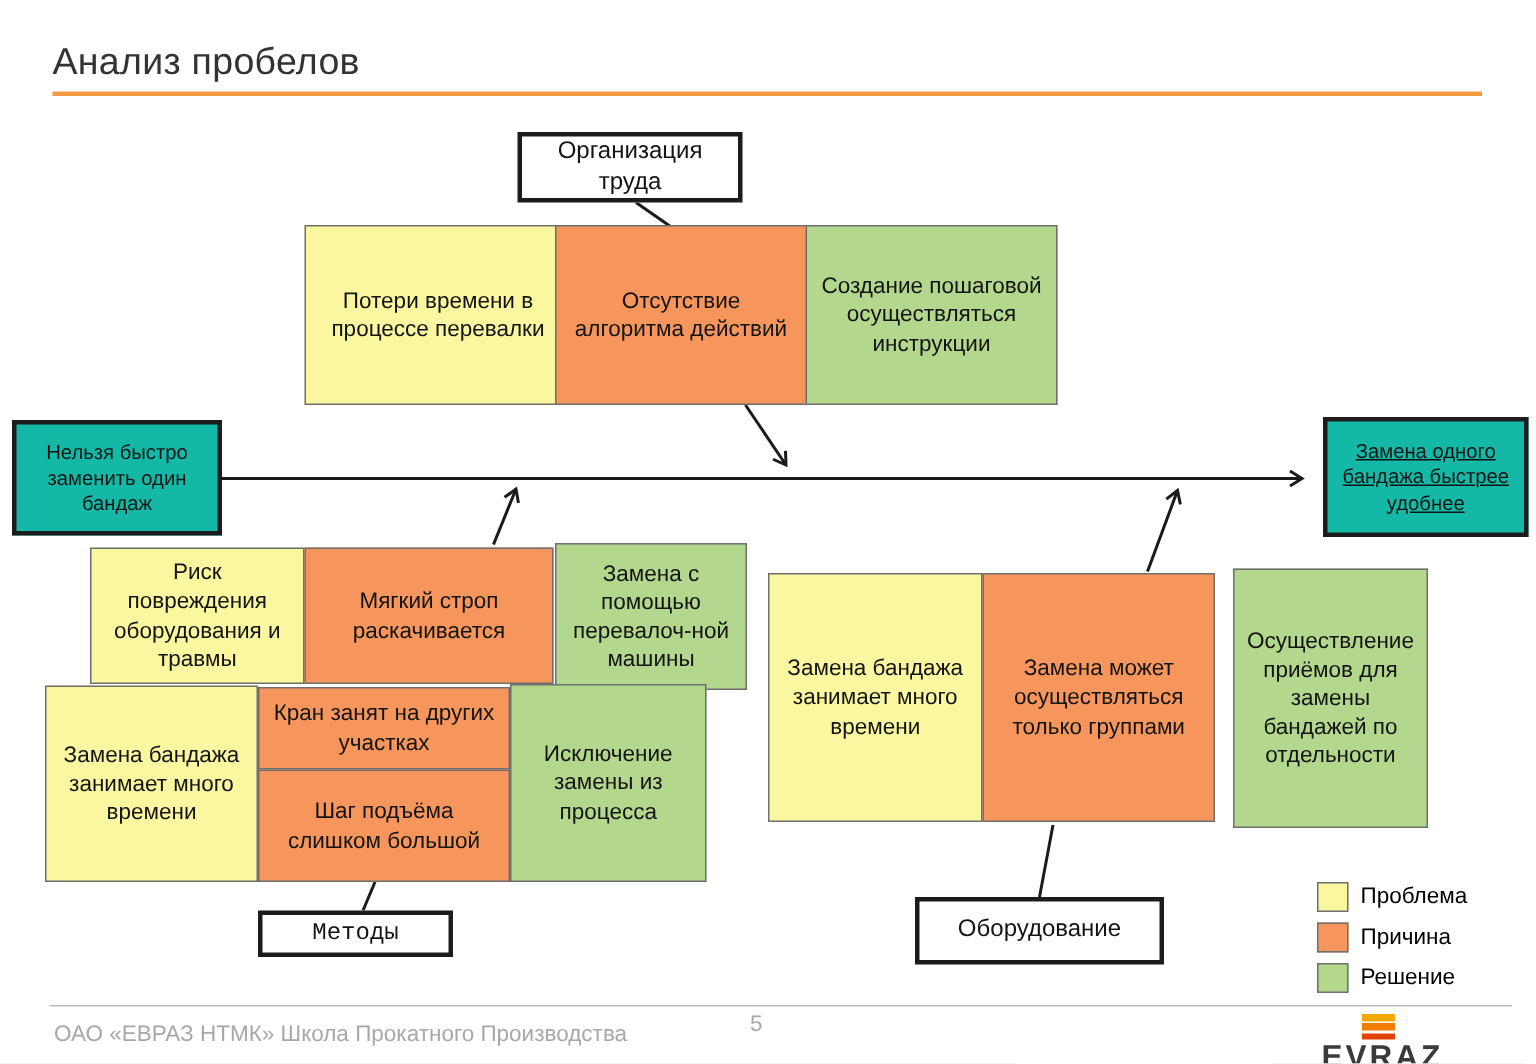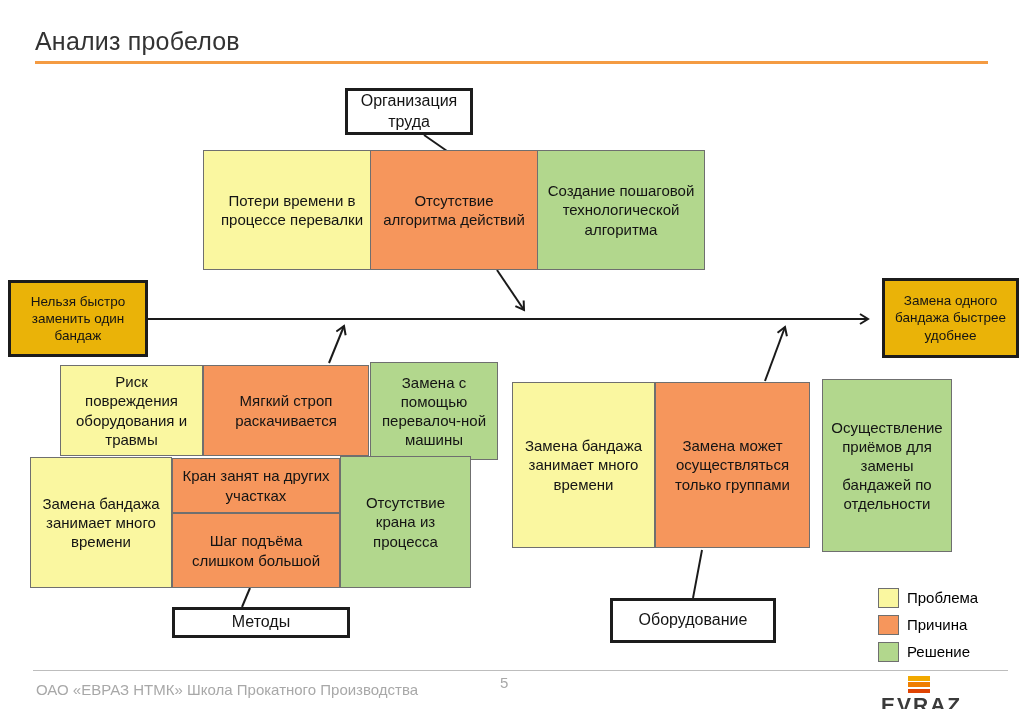--- a/index.html
+++ b/index.html
@@ -15,39 +15,39 @@
   svg.connectors{position:absolute;left:0;top:0;z-index:1;}
   .node,.cat,.endpoint{
     position:absolute;box-sizing:border-box;display:flex;align-items:center;justify-content:center;
     text-align:center;color:#141414;z-index:2;padding:3px 6px;line-height:1.28;
   }
   .node{border:1px solid #6f6f6f;font-size:15px;}
   .problem{background:var(--problem,#FAF7A0);}
   .cause{background:var(--cause,#F6965C);}
   .solution{background:var(--solution,#B2D78D);}
   .cat{border:3px solid #1c1c1c;background:#ffffff;font-size:16px;}
-  .endpoint{border:3px solid #1c1c1c;background:#eab308;font-size:13.5px;}
+  .endpoint{border:3px solid #1c1c1c;background:#14b8a6;font-size:13.5px;}
   
-  #box-org{left:345px;top:88px;width:128px;height:47px;}
+  #box-org{left:345px;top:88px;width:150px;height:47px;}
   #n1-problem{left:203px;top:150px;width:168px;height:120px;padding-left:16px;}
   #n1-cause{left:370px;top:150px;width:168px;height:120px;}
   #n1-solution{left:537px;top:150px;width:168px;height:120px;}
   
   #spine-left{left:8px;top:280px;width:140px;height:77px;}
-  #spine-right{left:882px;top:278px;width:137px;height:80px;}
+  #spine-right{left:882px;top:278px;width:137px;height:80px;text-decoration:underline;}
   
   #n2-problem{left:60px;top:365px;width:143px;height:91px;}
   #n2-cause{left:203px;top:365px;width:166px;height:91px;}
   #n2-solution{left:370px;top:362px;width:128px;height:98px;}
   
   #n3-problem{left:30px;top:457px;width:142px;height:131px;}
   #n3-cause1{left:172px;top:458px;width:168px;height:55px;}
   #n3-cause2{left:172px;top:513px;width:168px;height:75px;}
   #n3-solution{left:340px;top:456px;width:131px;height:132px;}
-  #box-methods{left:172px;top:607px;width:178px;height:31px;}
+  #box-methods{left:172px;top:607px;width:130px;height:31px;font-family:Liberation Mono, monospace;}
   
   #n4-problem{left:512px;top:382px;width:143px;height:166px;}
   #n4-cause{left:655px;top:382px;width:155px;height:166px;}
   #n4-solution{left:822px;top:379px;width:130px;height:173px;}
   #box-equip{left:610px;top:598px;width:166px;height:45px;}
   
   .legend{position:absolute;left:878px;top:584px;z-index:2;}
   .legend-row{display:flex;align-items:center;height:27px;}
   .legend-swatch{width:21px;height:20px;border:1px solid #6f6f6f;box-sizing:border-box;margin-right:8px;}
   .legend-label{font-size:15px;color:#000000;}
@@ -92,30 +92,30 @@
 
   <div class="cat" id="box-org">Организация труда</div>
   <div class="cat" id="box-methods">Методы</div>
   <div class="cat" id="box-equip">Оборудование</div>
 
   <div class="endpoint" id="spine-left">Нельзя быстро заменить один бандаж</div>
   <div class="endpoint" id="spine-right">Замена одного бандажа быстрее удобнее</div>
 
   <div class="node problem" id="n1-problem">Потери времени в процессе перевалки</div>
   <div class="node cause" id="n1-cause">Отсутствие алгоритма действий</div>
-  <div class="node solution" id="n1-solution">Создание пошаговой технологической алгоритма</div>
+  <div class="node solution" id="n1-solution">Создание пошаговой осуществляться инструкции</div>
 
   <div class="node problem" id="n2-problem">Риск повреждения оборудования и травмы</div>
   <div class="node cause" id="n2-cause">Мягкий строп раскачивается</div>
   <div class="node solution" id="n2-solution">Замена с помощью перевалоч-ной машины</div>
 
   <div class="node problem" id="n3-problem">Замена бандажа занимает много времени</div>
   <div class="node cause" id="n3-cause1">Кран занят на других участках</div>
   <div class="node cause" id="n3-cause2">Шаг подъёма слишком большой</div>
-  <div class="node solution" id="n3-solution">Отсутствие крана из процесса</div>
+  <div class="node solution" id="n3-solution">Исключение замены из процесса</div>
 
   <div class="node problem" id="n4-problem">Замена бандажа занимает много времени</div>
   <div class="node cause" id="n4-cause">Замена может осуществляться только группами</div>
   <div class="node solution" id="n4-solution">Осуществление приёмов для замены бандажей по отдельности</div>
 
   <div class="legend">
     <div class="legend-row">
       <div class="legend-swatch problem"></div>
       <div class="legend-label">Проблема</div>
     </div>

